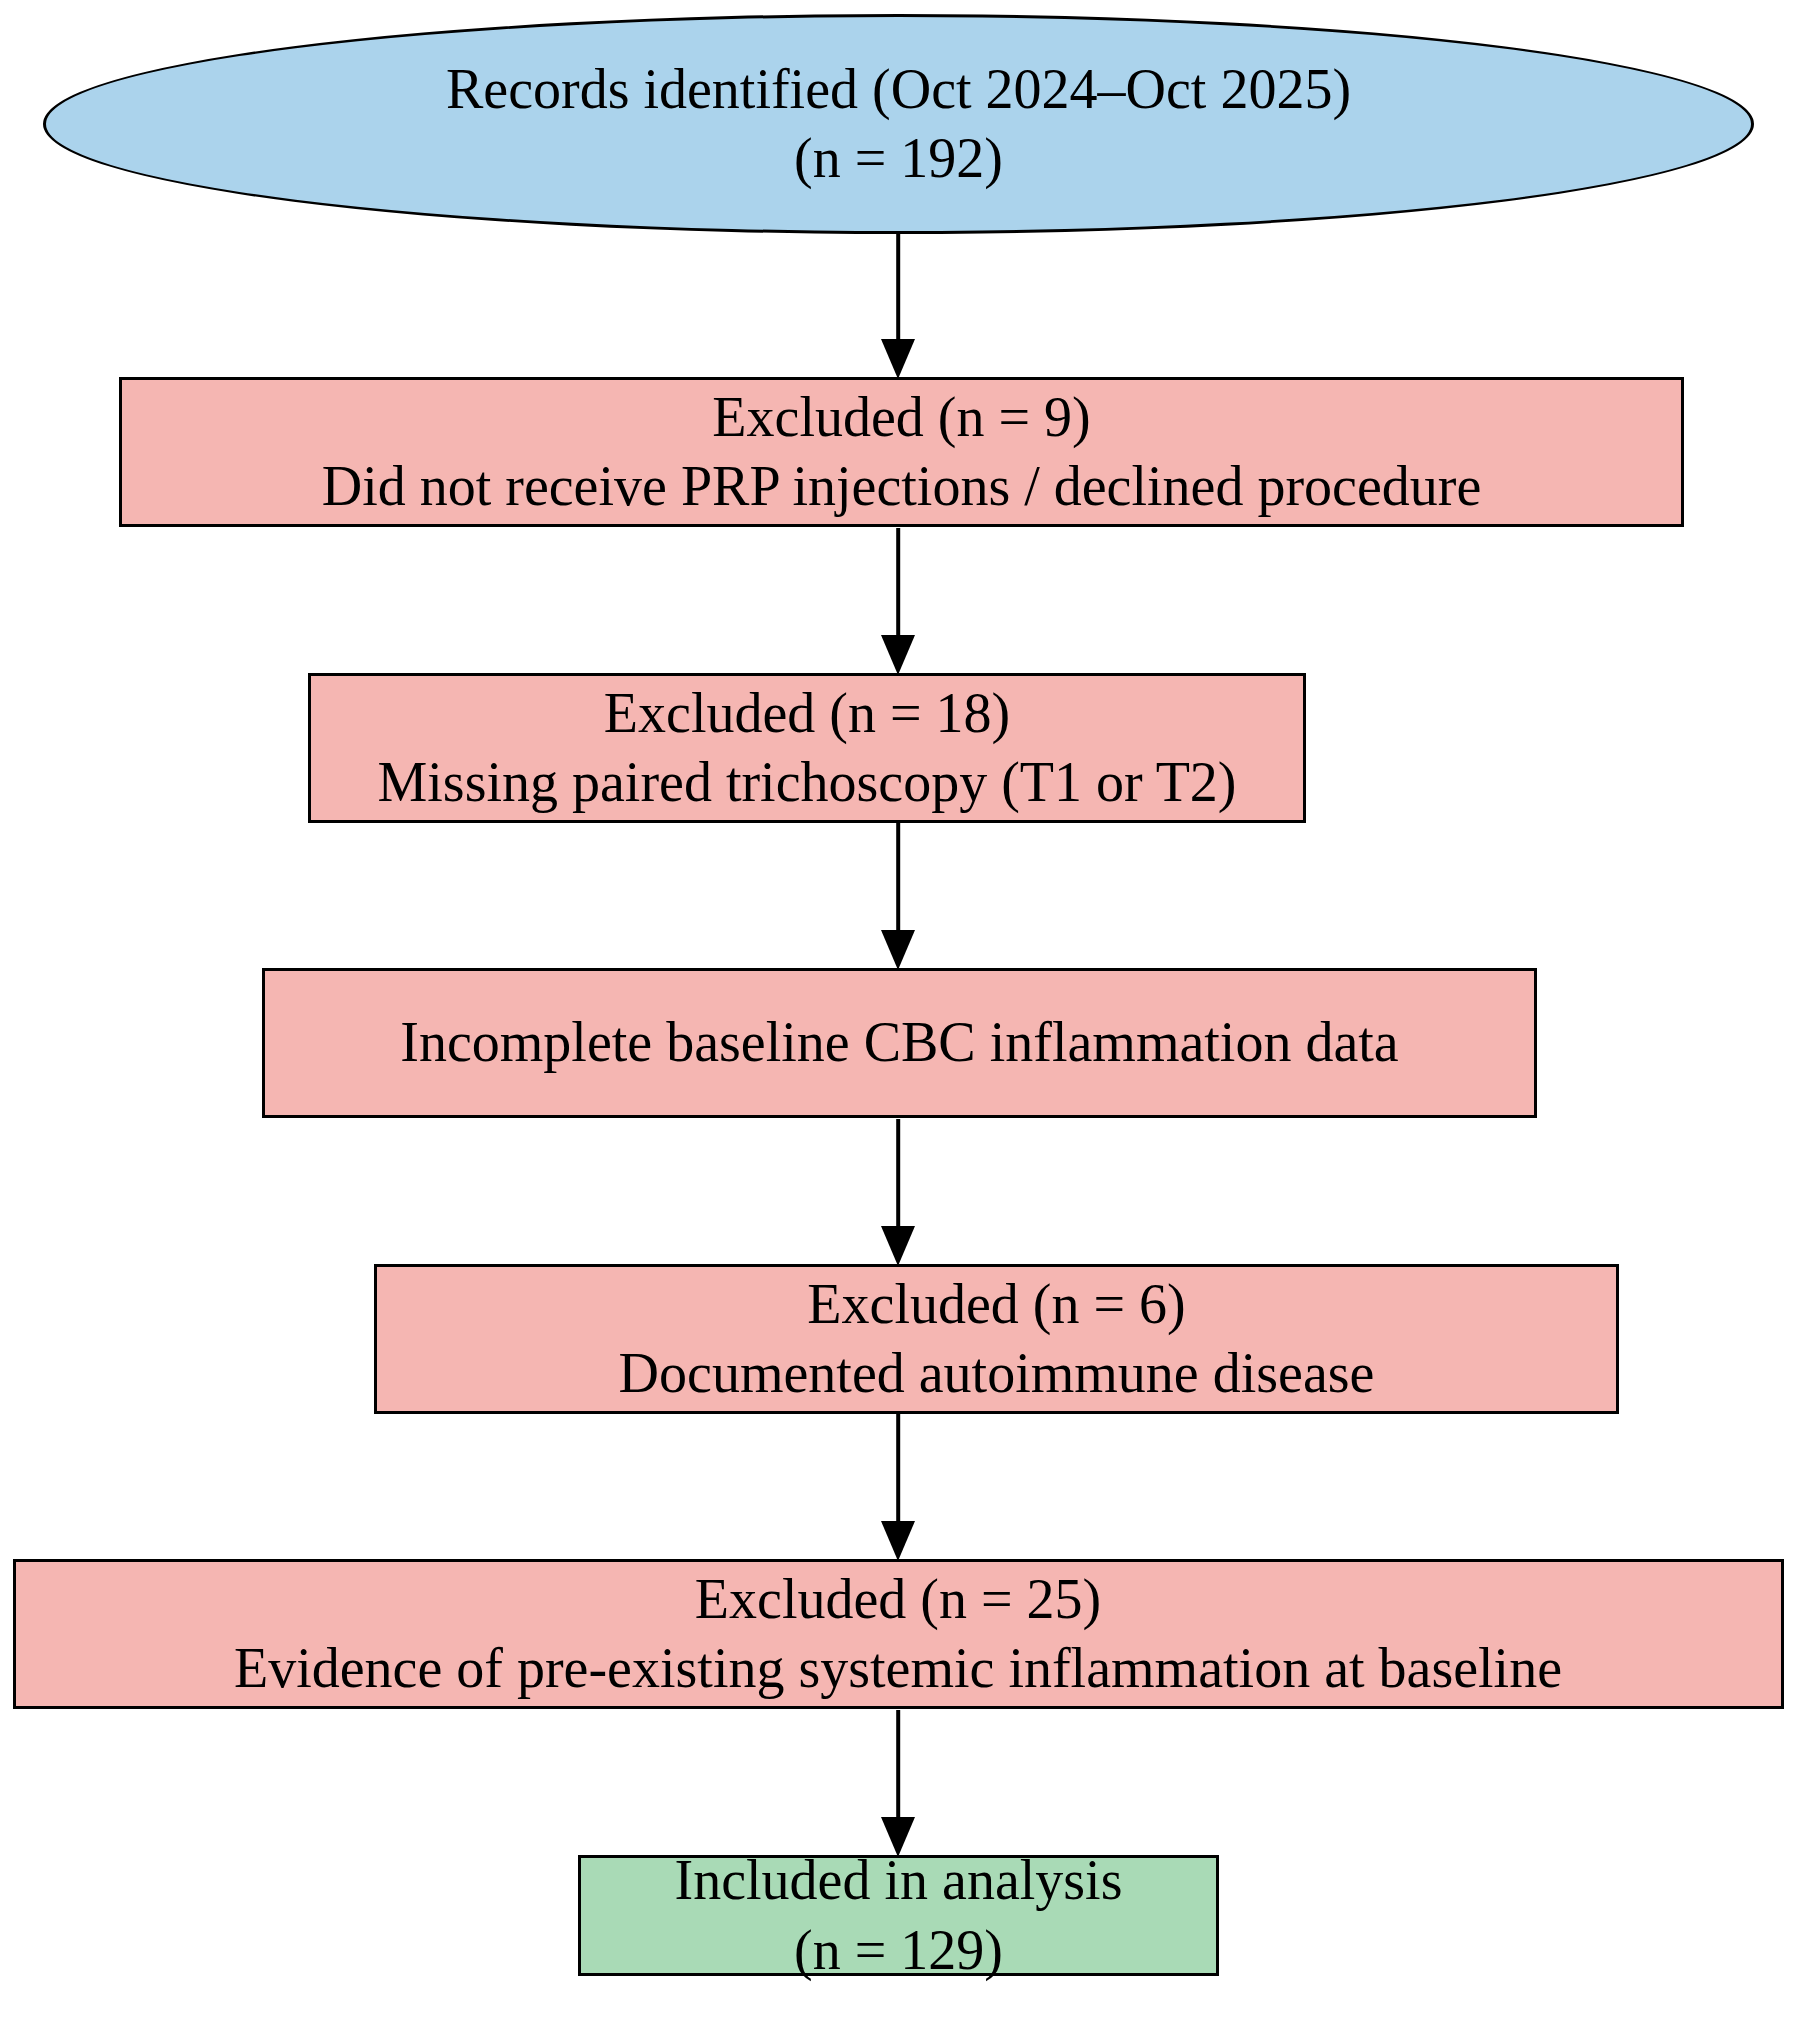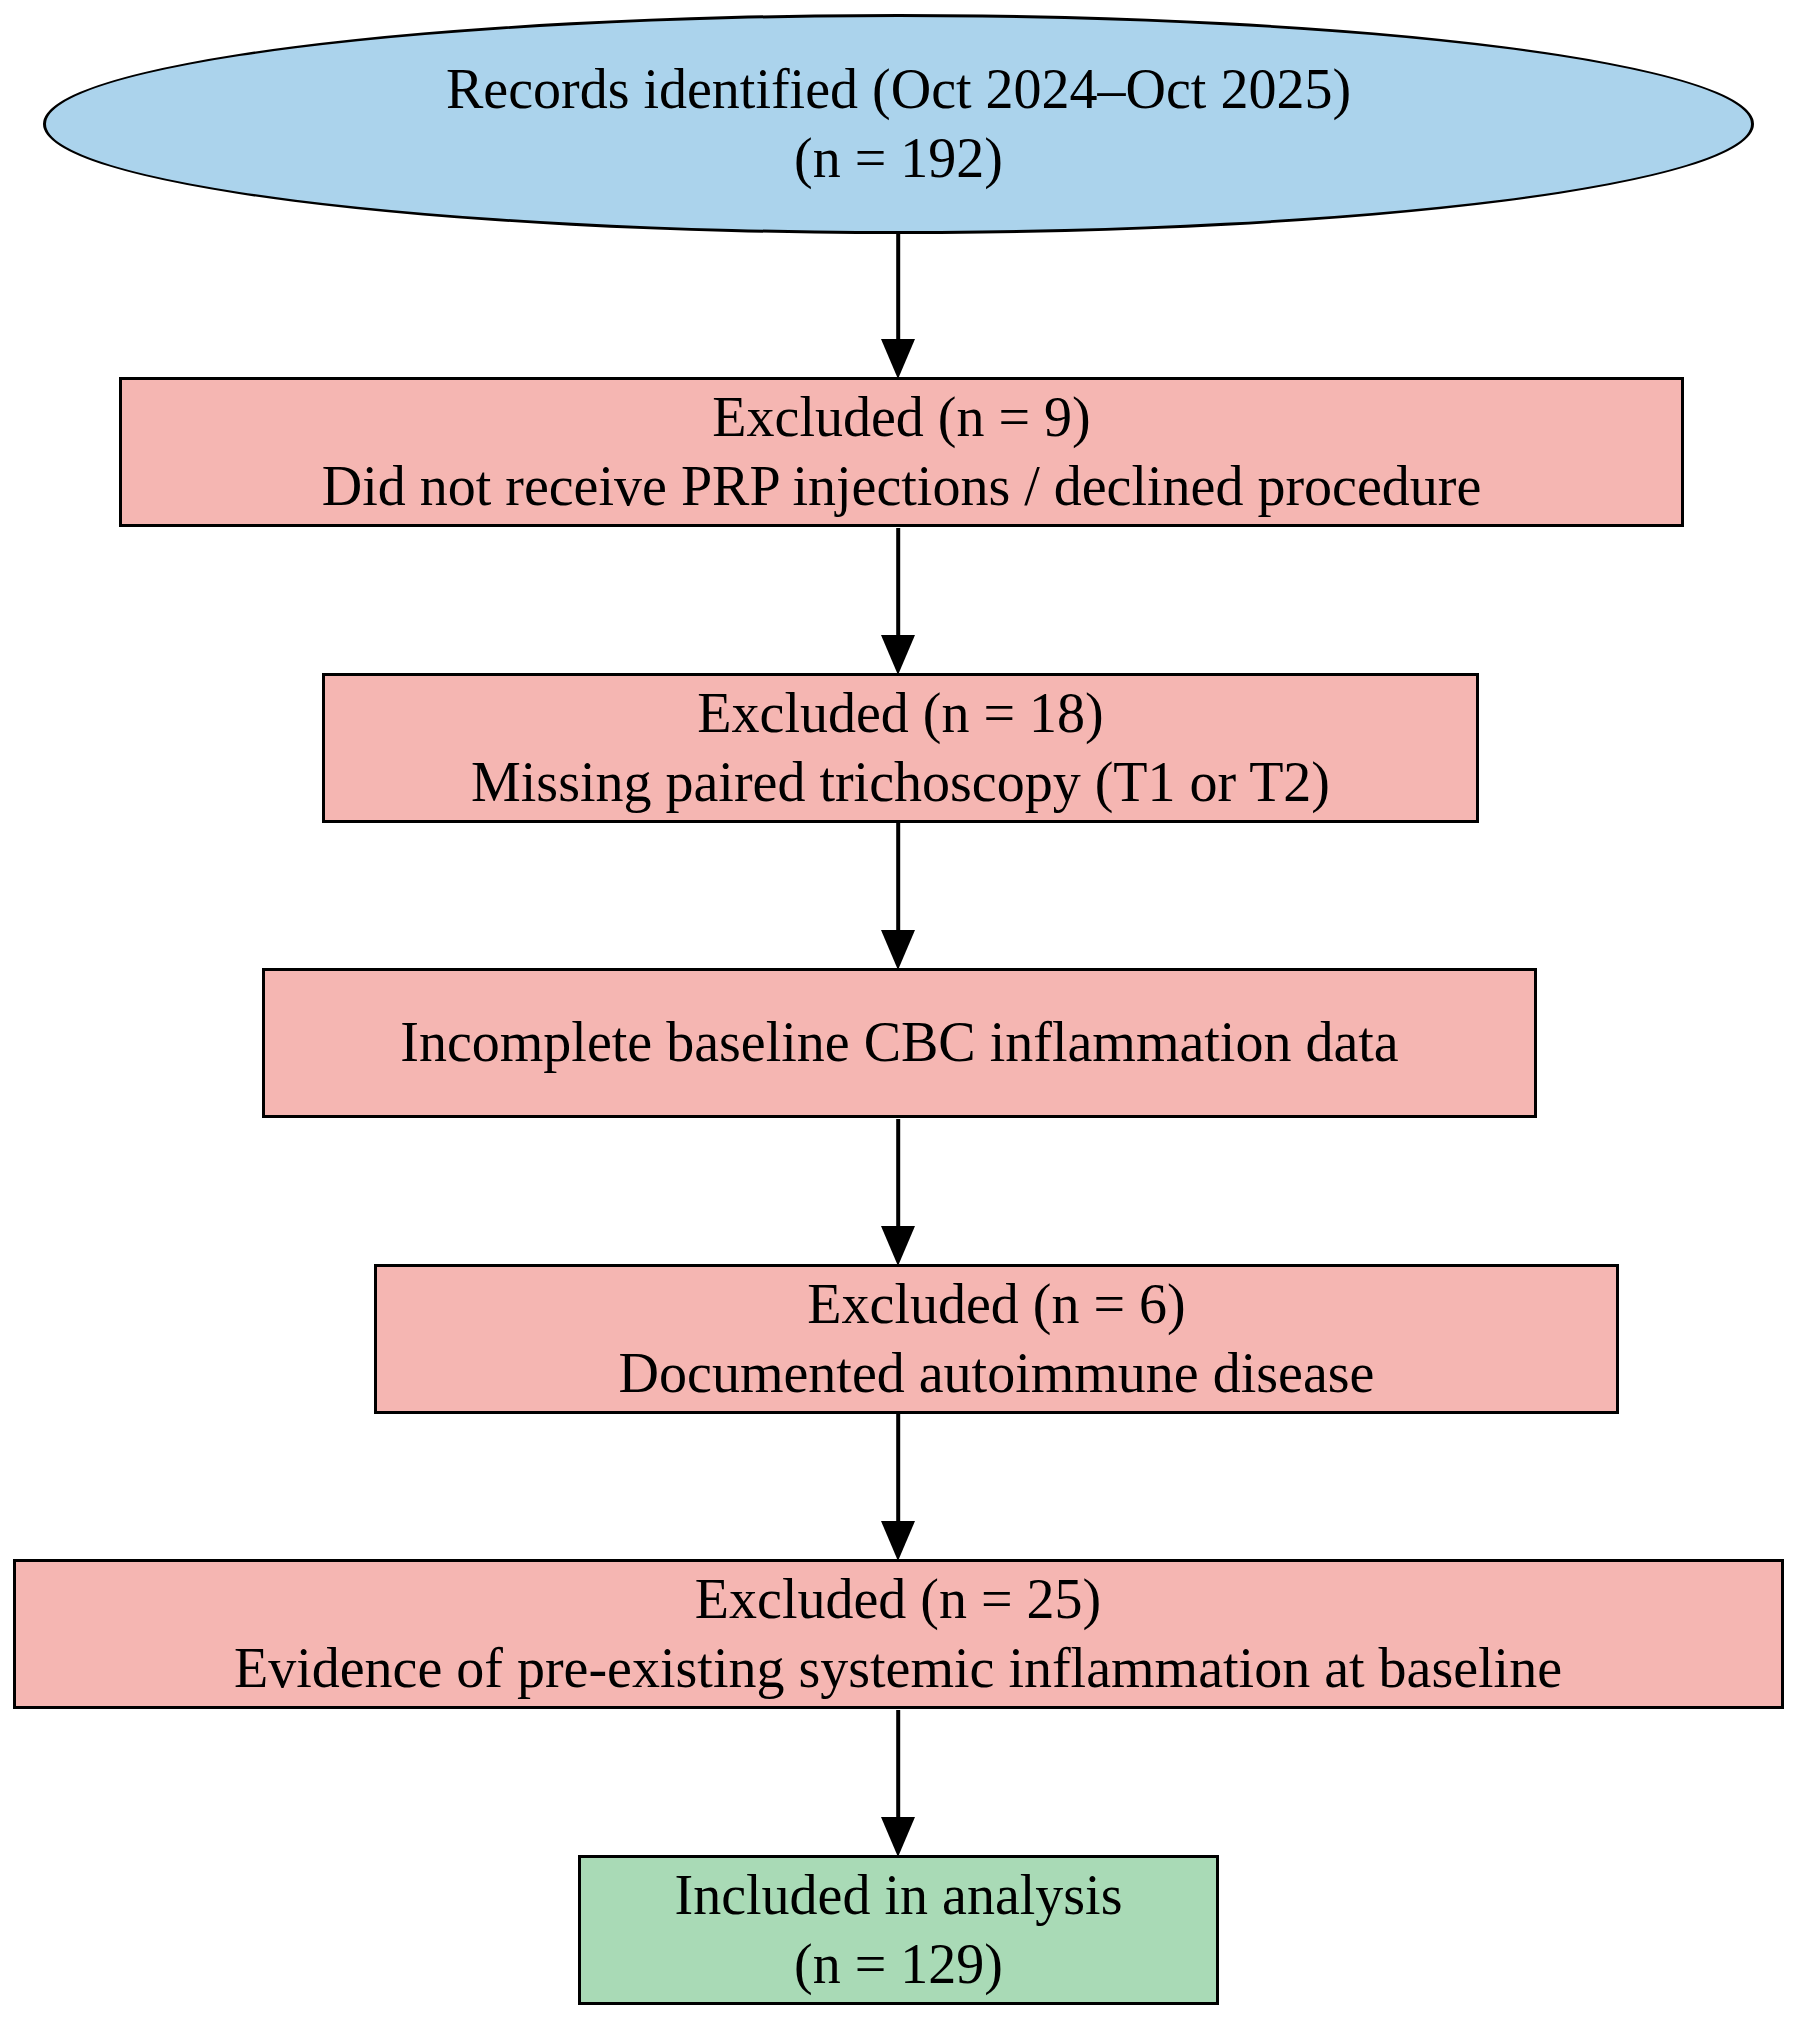--- a/index.html
+++ b/index.html
@@ -39,25 +39,25 @@
     width: 1711px;
     height: 220px;
   }
   .excluded {
     background: #f5b6b2;
   }
   .included {
     background: #a9dab6;
   }
   #box-excl-1 { left: 119px; top: 377px;  width: 1565px; height: 150px; }
-  #box-excl-2 { left: 322px; top: 673px;  width: 1157px; height: 150px; font-family: Liberation Serif, serif; }
+  #box-excl-2 { left: 308px; top: 673px;  width: 998px; height: 150px; font-family: Liberation Serif, serif; }
   #box-excl-3 { left: 262px; top: 968px; width: 1275px; height: 150px; }
   #box-excl-4 { left: 374px; top: 1264px; width: 1245px; height: 150px; }
   #box-excl-5 { left: 12.5px;  top: 1559px; width: 1771px; height: 150px; }
-  #box-included { left: 578px; top: 1855px; width: 641px; height: 150px; }
+  #box-included { left: 578px; top: 1855px; width: 641px; height: 121px; }
 
   .arrow {
     position: absolute;
     left: 880px;   
     width: 36px;
   }
   .arrow .stem {
     position: absolute;
     left: 50%;
     transform: translateX(-50%);

